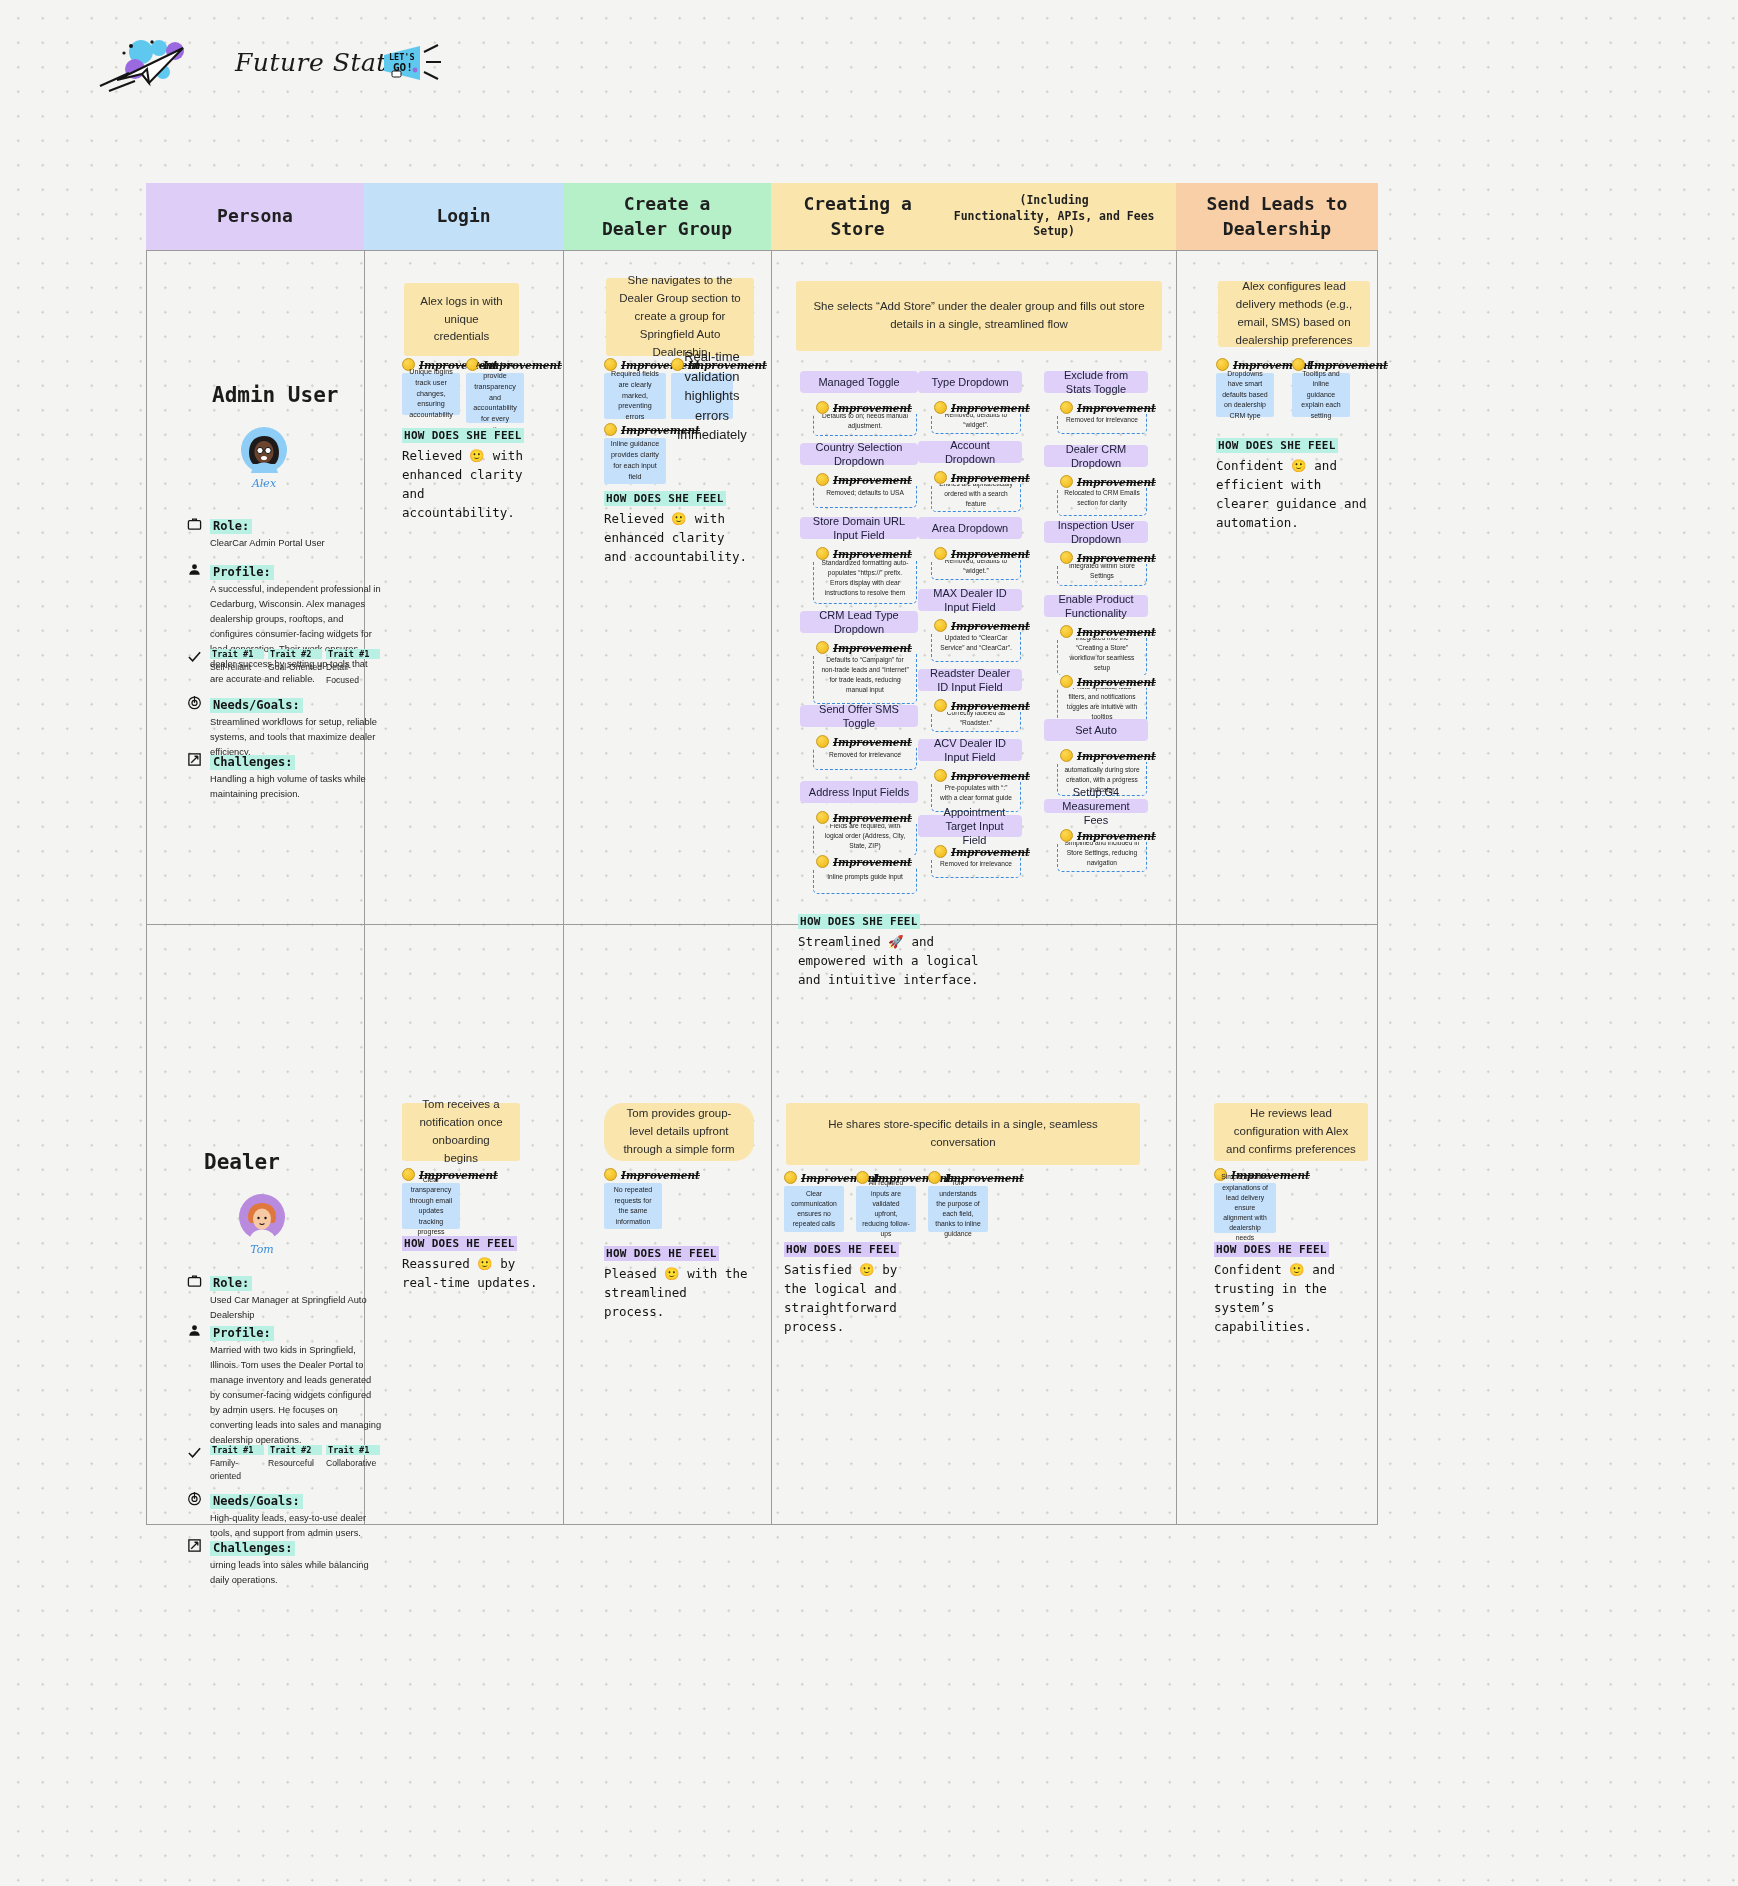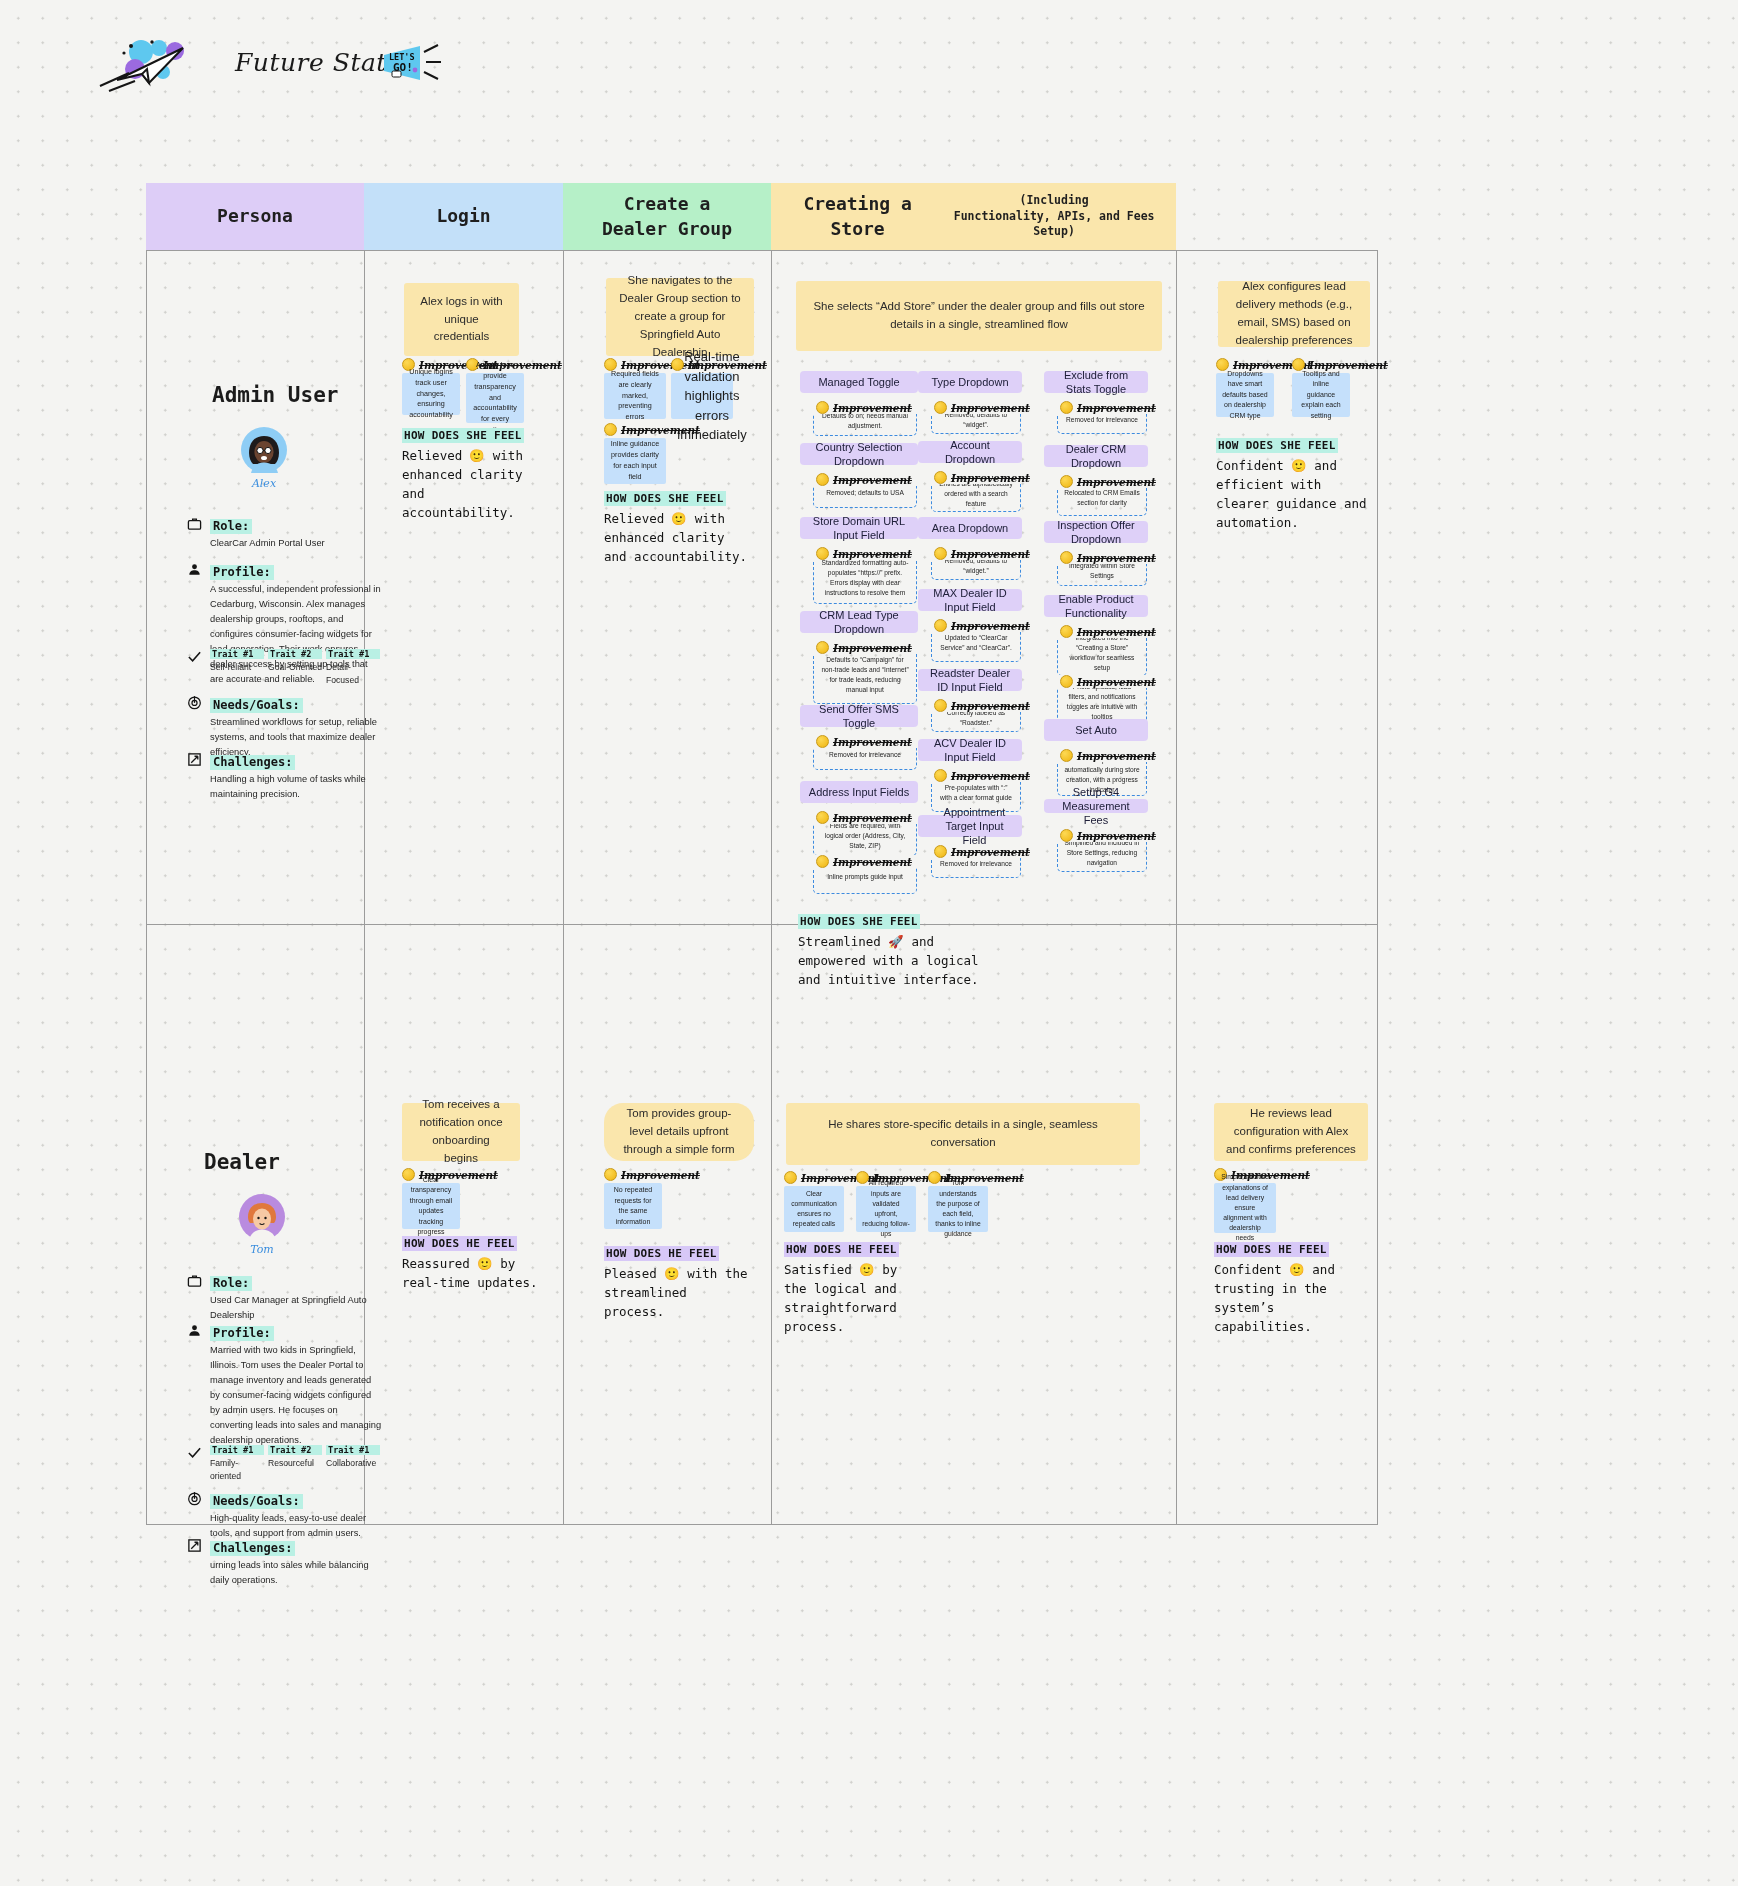--- a/index.html
+++ b/index.html
@@ -168,20 +168,23 @@
       </div>
       <div class="head-cell c2" style="background: rgb(195, 224, 249);">
         <span>Login</span>
       </div>
       <div class="head-cell c3" style="background: rgb(182, 240, 200);">
         <span>Create a<br>Dealer Group</span>
       </div>
       <div class="head-cell c4" style="background: rgb(250, 230, 172);">
         <span>Creating a Store</span>
         <span class="sub"> (Including<br>Functionality, APIs, and Fees Setup)</span>
+      </div>
+      <div class="head-cell c5" style="background: rgb(248, 207, 166);">
+        <span>Send Leads to<br>Dealership</span>
       </div>
     </div>
   <div id="grid">
     <div class="hline" style="top:0"></div>
     <div class="hline" style="top:674px"></div>
     <div class="hline" style="bottom:0"></div>
     <div class="vline" style="left:0"></div>
     <div class="vline" style="left:218px"></div>
     <div class="vline" style="left:417px"></div>
     <div class="vline" style="left:625px"></div>
@@ -486,21 +489,21 @@
       <div class="imp-wrap imp-dashed" style="left: 911px; top: 292px; width: 90px;">
         <div class="imp-label">
           <div class="coin"></div>
           <span>Improvement</span>
         </div>
         <div class="imp-body" style="height: 36px; font-size: 6.6px;">
           <span>Relocated to CRM Emails section for clarity</span>
         </div>
       </div>
       <div class="chip" style="left: 898px; top: 338px; width: 104px; height: 22px;">
-        <span>Inspection Offer Dropdown</span>
+        <span>Inspection User Dropdown</span>
       </div>
       <div class="imp-wrap imp-dashed" style="left: 911px; top: 368px; width: 90px;">
         <div class="imp-label">
           <div class="coin"></div>
           <span>Improvement</span>
         </div>
         <div class="imp-body" style="height: 30px; font-size: 6.6px;">
           <span>Integrated within Store Settings</span>
         </div>
       </div>

